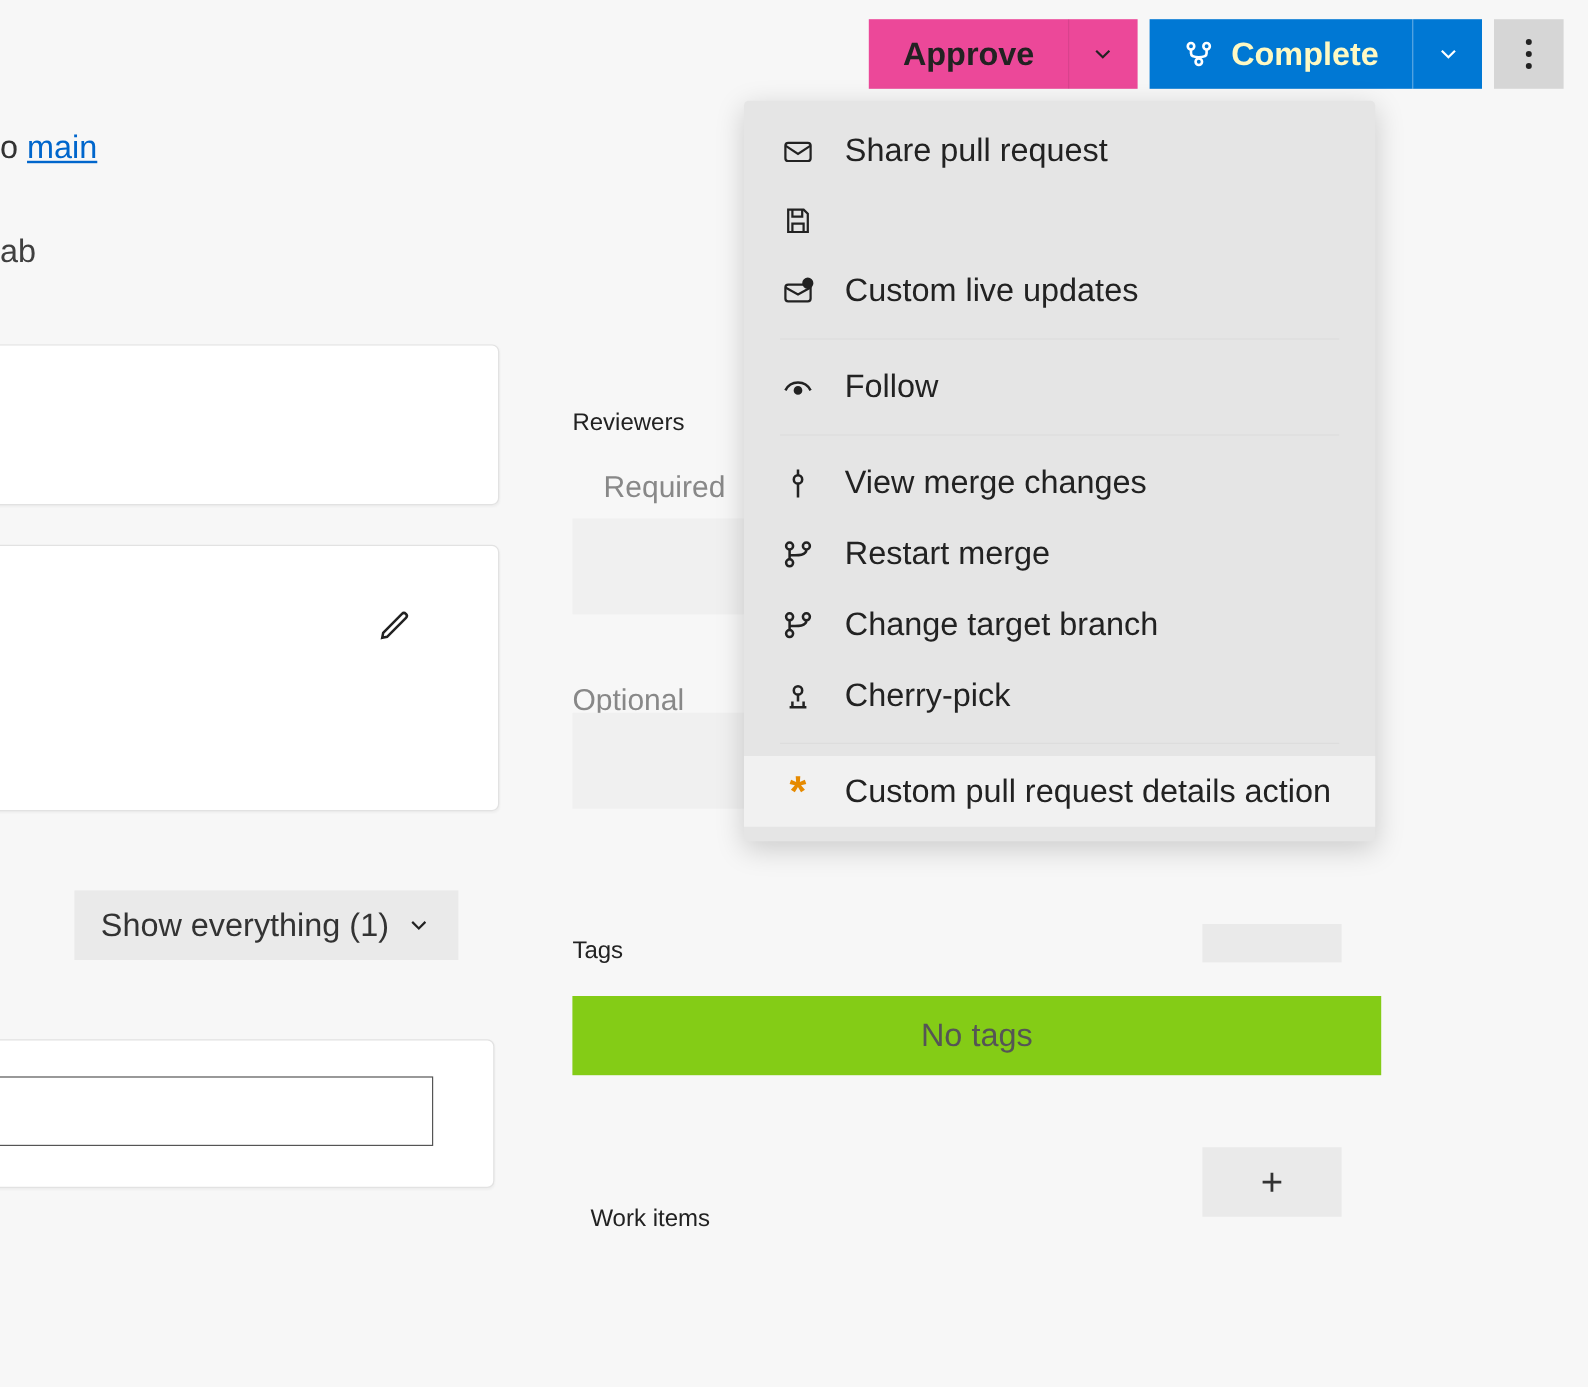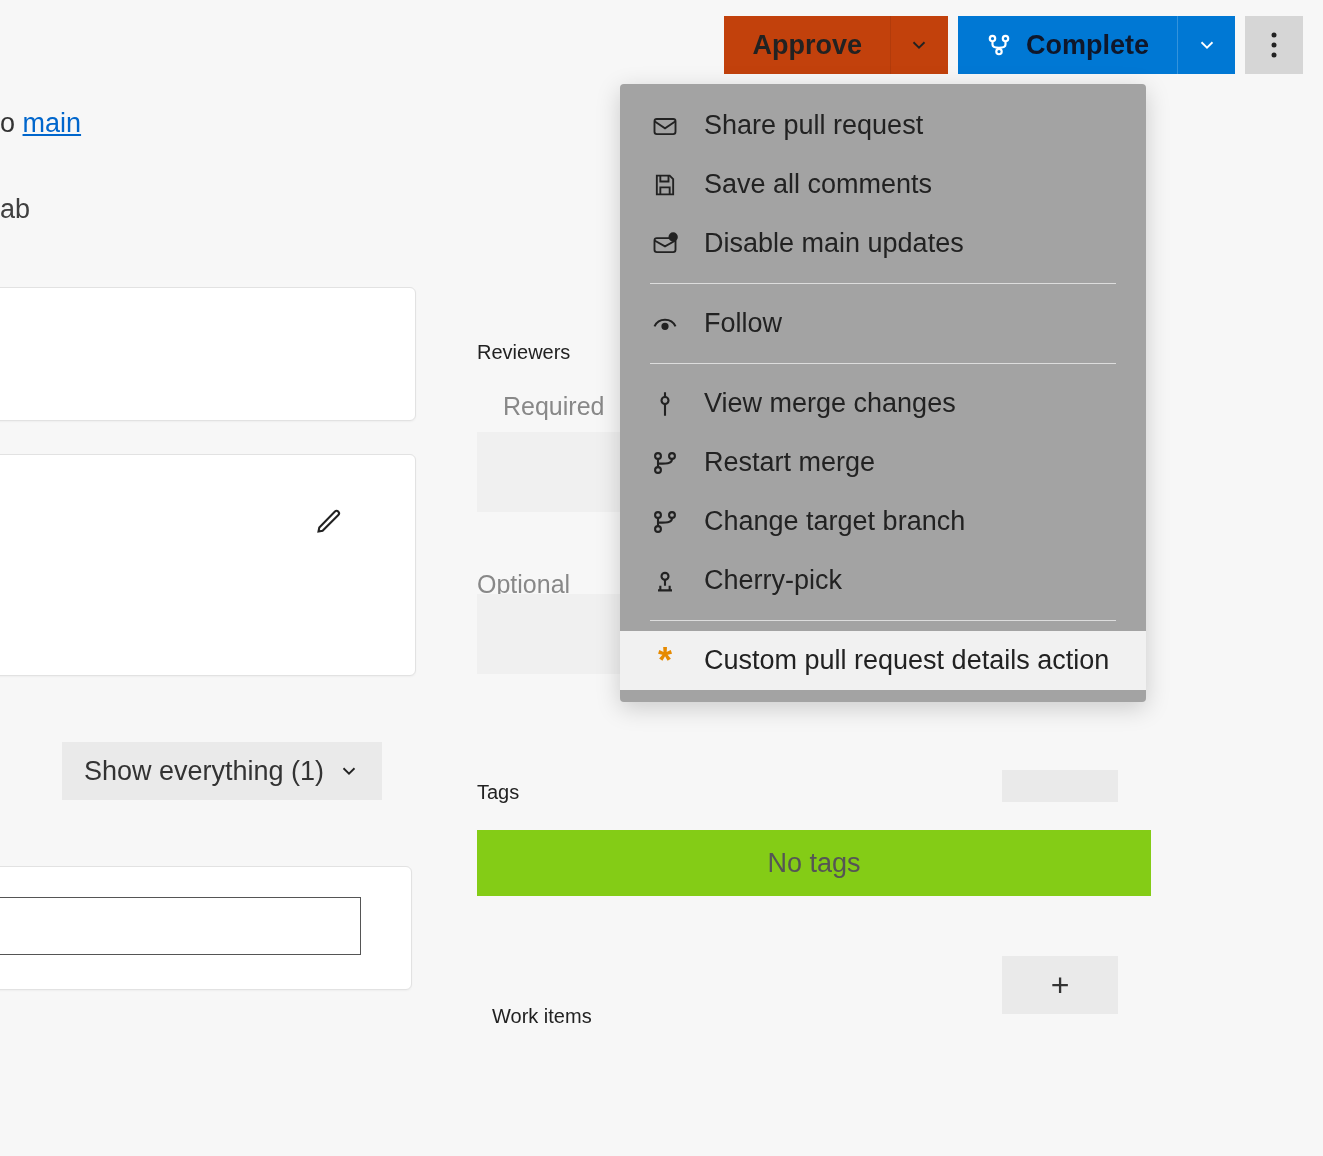--- a/index.html
+++ b/index.html
@@ -37,26 +37,26 @@
     }
     .btn-caret {
       width: 58px;
       display: flex;
       align-items: center;
       justify-content: center;
       cursor: pointer;
       border-left: 1px solid rgba(0,0,0,0.08);
     }
     .approve .btn-main, .approve .btn-caret {
-      background: #c2410c;
+      background: #ec4899;
       color: #222;
     }
     .complete .btn-main, .complete .btn-caret {
       background: #0078d4;
-      color: #0f172a;
+      color: #fef9c3;
     }
     .complete .btn-caret { border-left-color: rgba(255,255,255,0.2); }
     .more-btn {
       width: 58px;
       height: 58px;
       background: #d6d6d6;
       display: flex;
       align-items: center;
       justify-content: center;
       cursor: pointer;
@@ -192,21 +192,21 @@
       height: 32px;
       background: #eaeaea;
     }
     
     
     .dropdown {
       position: absolute;
       top: 84px;
       left: 620px;
       width: 526px;
-      background: #a3a3a3;
+      background: #e5e5e5;
       border-radius: 4px;
       box-shadow: 0 6px 24px rgba(0,0,0,0.18);
       padding: 12px 0;
     }
     .menu-item {
       display: flex;
       align-items: center;
       gap: 24px;
       padding: 14px 30px;
       font-size: 27px;
@@ -323,31 +323,30 @@
     </span>
     <span>Share pull request</span>
   </div>
   <div class="menu-item">
     <span class="menu-icon">
       <svg width="28" height="28" viewBox="0 0 24 24" fill="none" stroke="#222" stroke-width="1.6">
           <path d="M5 4h11l3 3v13H5z"></path>
           <path d="M8 4v5h7V4M8 20v-6h8v6"></path>
         </svg>
     </span>
-    <span>Save all comments</span>
   </div>
   <div class="menu-item">
     <span class="menu-icon">
       <svg width="28" height="28" viewBox="0 0 24 24" fill="none" stroke="#222" stroke-width="1.6">
           <rect x="3" y="7" width="18" height="12" rx="2"></rect>
           <path d="M3 9l9 5 9-5"></path>
           <circle cx="19" cy="6" r="3.2" fill="#222"></circle>
         </svg>
     </span>
-    <span>Disable main updates</span>
+    <span>Custom live updates</span>
   </div>
   <div class="menu-sep"></div>
   <div class="menu-item">
     <span class="menu-icon">
       <svg width="28" height="28" viewBox="0 0 24 24" fill="none" stroke="#222" stroke-width="1.8">
           <path d="M3 14a10 10 0 0 1 18 0"></path>
           <circle cx="12" cy="14" r="2.2" fill="#222"></circle>
         </svg>
     </span>
     <span>Follow</span>

